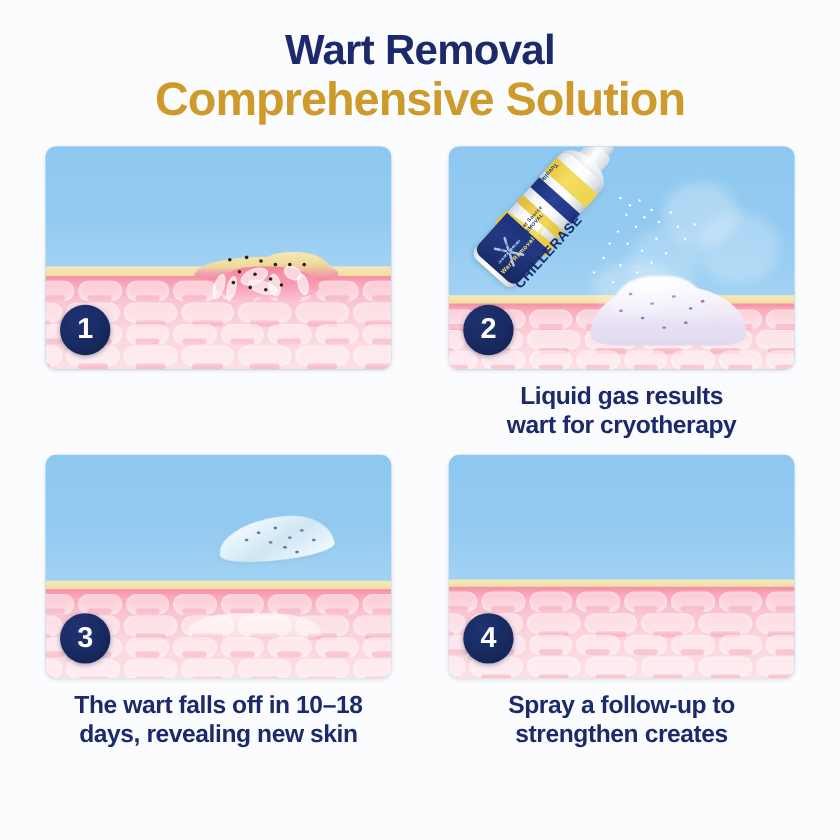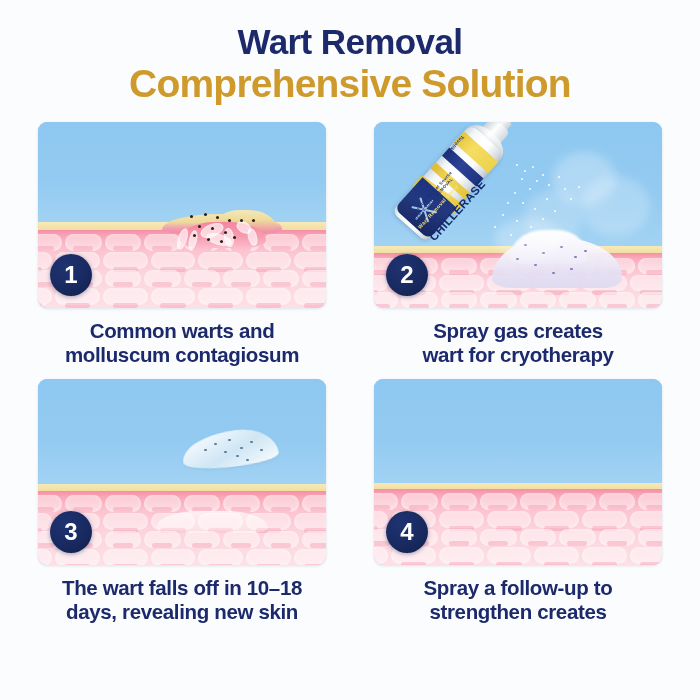--- a/index.html
+++ b/index.html
@@ -375,24 +375,20 @@
         <div class="dot" style="left:90px;top:13px"></div>
         <div class="dot" style="left:36px;top:19px"></div>
         <div class="dot" style="left:49px;top:21px"></div>
         <div class="dot" style="left:62px;top:25px"></div>
         <div class="dot" style="left:31px;top:28px"></div>
         <div class="dot" style="left:45px;top:32px"></div>
         <div class="dot" style="left:58px;top:34px"></div>
         <div class="dot" style="left:71px;top:30px"></div>
       </div>
       <div class="badge">1</div>
-    </div>
-    <div class="caption">
-      <span>Common warts and</span>
-      <span class="l2">molluscum contagiosum</span>
     </div>
   </div>
 
   <div class="cell">
     <div class="panel">
       <div class="sky" style="height:128px"></div>
       <div class="cream" style="top:124px;height:11px"></div>
       <div class="dermis" style="top:131px"></div>
       <div class="bricks">
         <div class="brow" id="r2a" style="top:136px;height:16px">
@@ -491,21 +487,21 @@
         <div class="can-brand">Tuvolika</div>
         <div class="can-text can-name">CHILLERASE</div>
         <div class="can-text can-sub1">Wart Removal Spray</div>
         <div class="can-text can-sub2">FREEZE CRYO REMOVAL</div>
         <div class="can-text can-sub3">Targets the Wart at Source</div>
       </div>
 
       <div class="badge">2</div>
     </div>
     <div class="caption">
-      <span>Spray gas creates</span>
+      <span>Liquid gas results</span>
       <span class="l2">wart for cryotherapy</span>
     </div>
   </div>
 
   <div class="cell">
     <div class="panel">
       <div class="sky" style="height:110px"></div>
       <div class="cream" style="top:105px;height:11px"></div>
       <div class="dermis" style="top:112px"></div>
       <div class="bricks">

